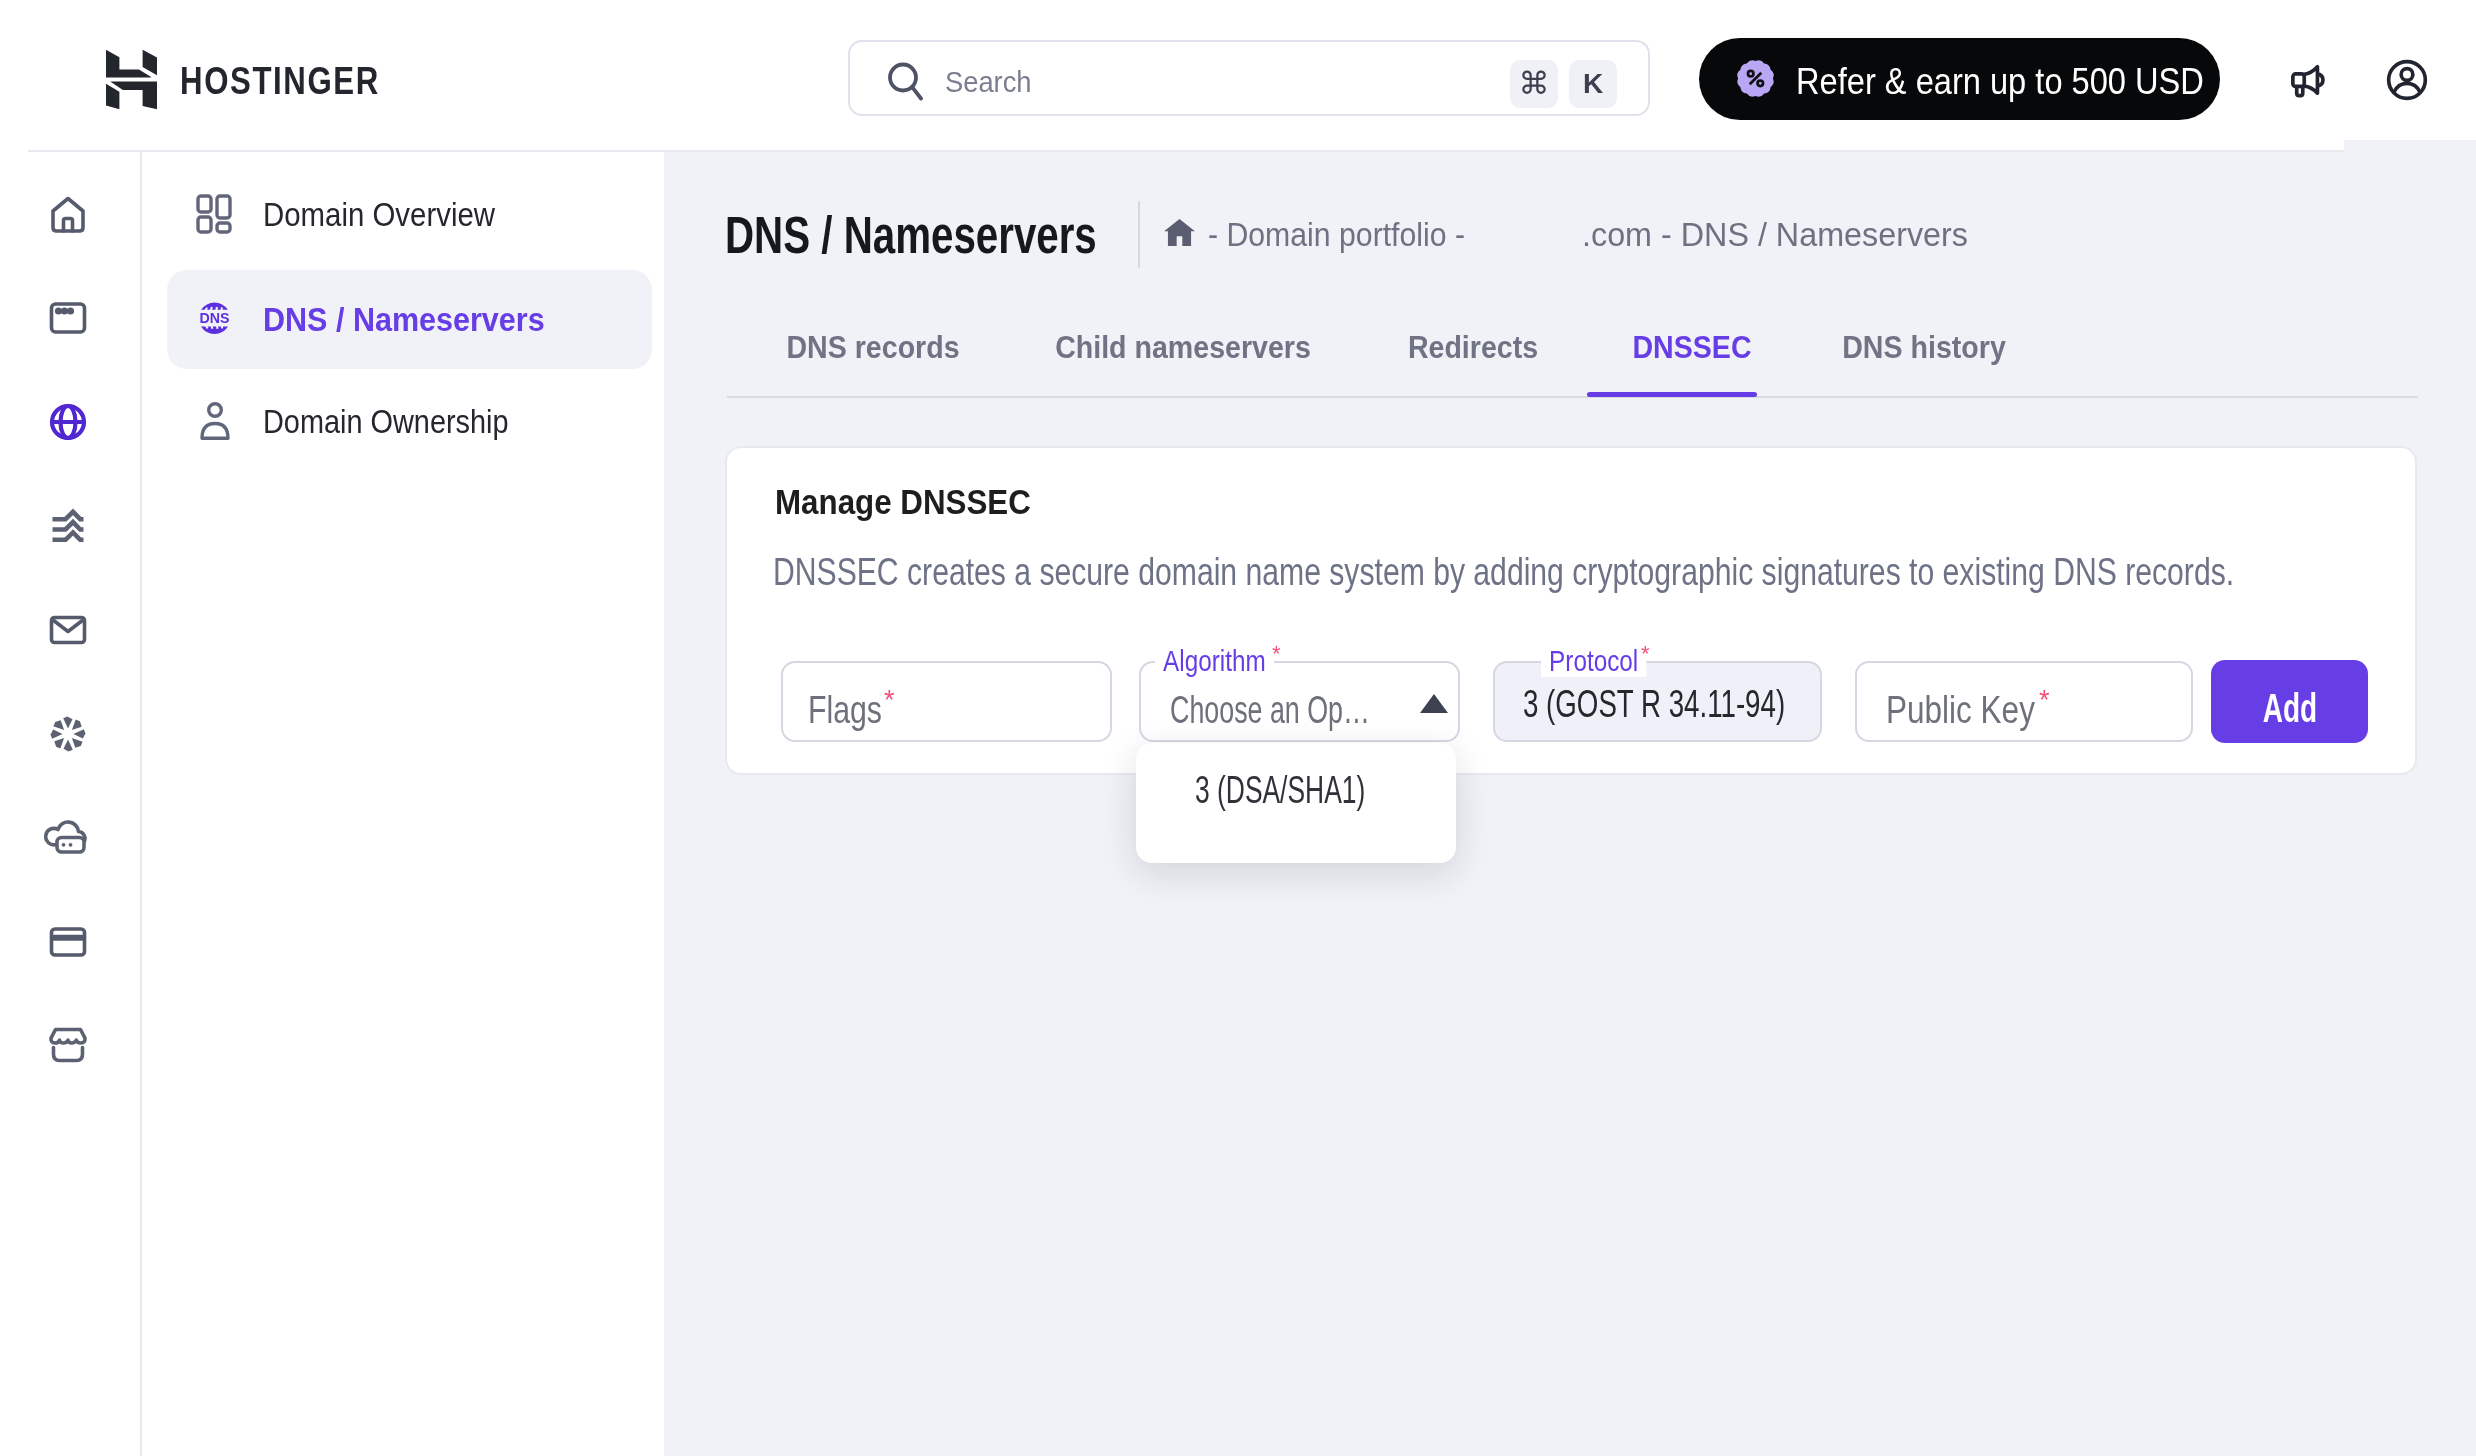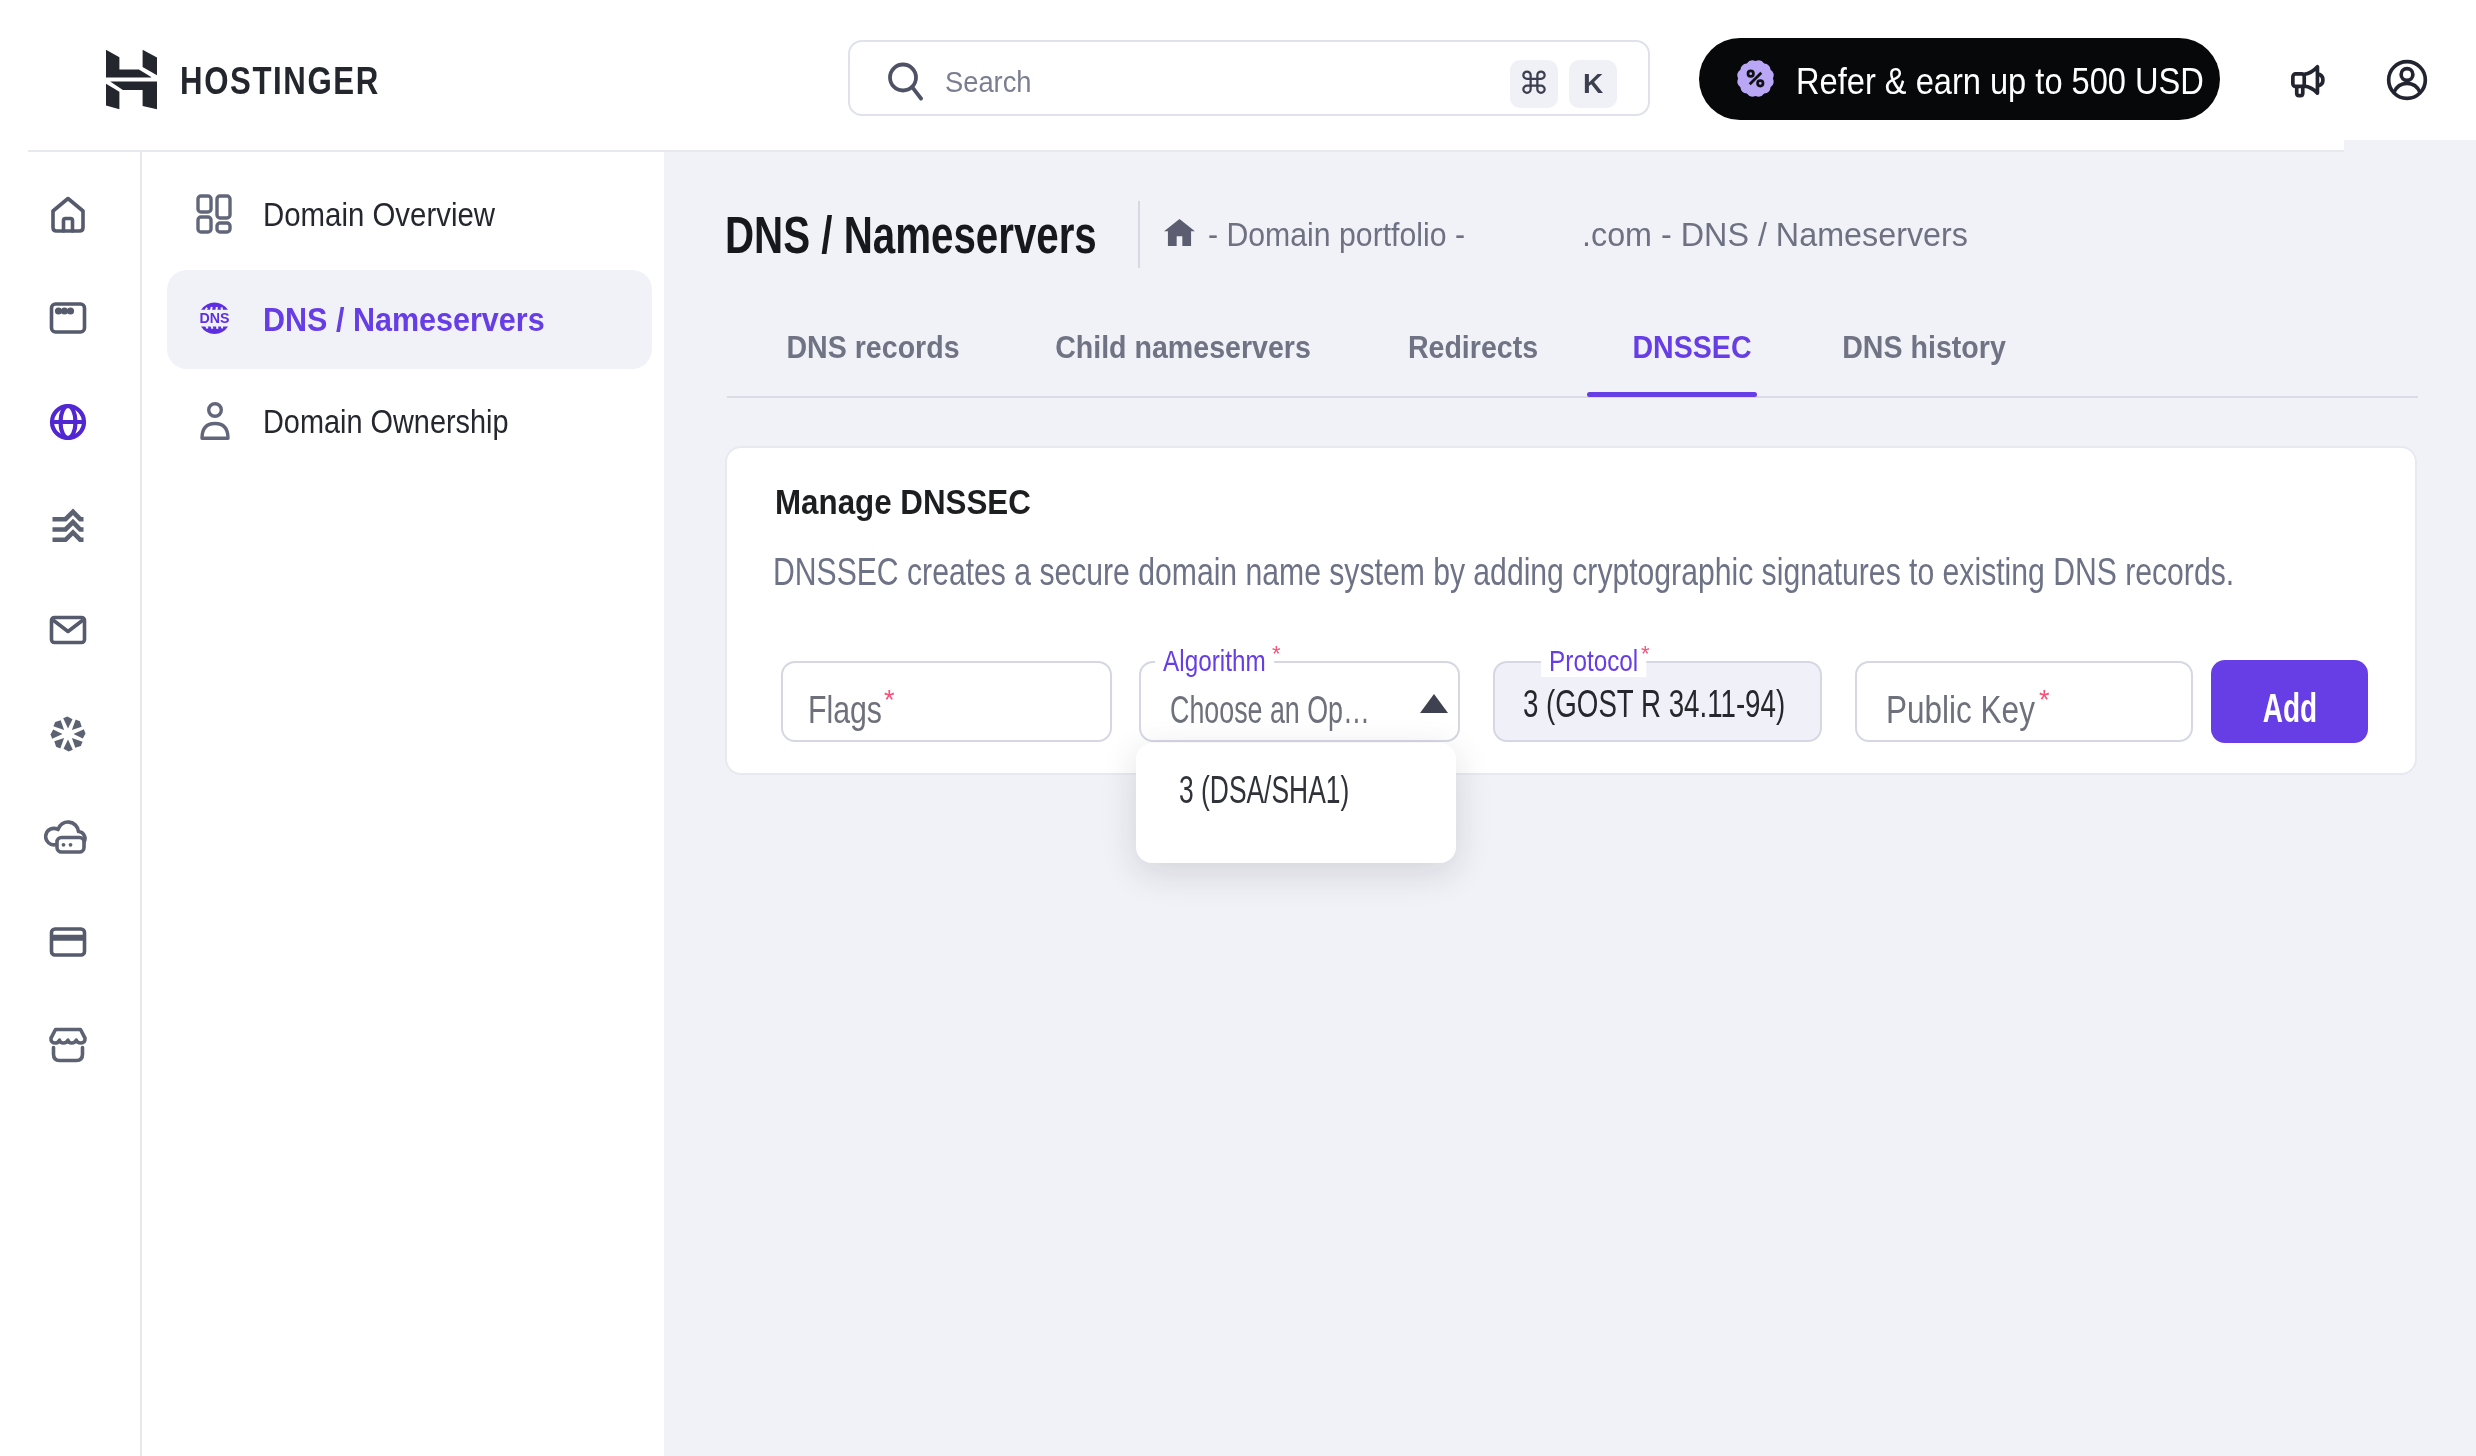--- a/index.html
+++ b/index.html
@@ -23,21 +23,21 @@
 #tabline { position:absolute; left:727px; top:396px; width:1691px; height:2px; background:#DADCE5; }
 #tabunder { position:absolute; left:1587px; top:392px; width:170px; height:5px; border-radius:2.5px; background:#673DE6; }
 
 #card { position:absolute; left:725px; top:446px; width:1692px; height:329px; background:#fff; border:2px solid #E7E9F0; border-radius:16px; }
 .field { position:absolute; top:661px; height:81px; border:2px solid #D5D8E2; border-radius:14px; background:#fff; }
 #addbtn { position:absolute; left:2211px; top:660px; width:157px; height:83px; background:#673DE6; border-radius:14px; }
 #tri { position:absolute; left:1420px; top:694px; width:0; height:0; border-left:14.5px solid transparent; border-right:14.5px solid transparent; border-bottom:19px solid #3E4150; }
 .lbl { position:absolute; top:644.6px; font-size:30px; line-height:32px; color:#673DE6; background:#fff; padding:0 10px; white-space:nowrap; transform-origin:0 50%; transform:scaleX(0.81); }
 
 #dropdown { position:absolute; left:1136px; top:743px; width:320px; background:#fff; border-radius:16px; box-shadow:0 10px 36px rgba(25,28,50,.14); z-index:10; padding:0 0 25px 0; }
-#dropdown .it { padding:23px 43px; font-size:38px; color:#303239; line-height:49px; }
+#dropdown .it { padding:23px 43px; font-size:38px; color:#303239; line-height:49px;margin-left:16px; }
 #dropdown .it span { display:inline-block; transform:scaleX(0.72); transform-origin:0 50%; white-space:pre; }
 </style>
 </head>
 <body>
 
 <div id="content"></div>
 
 <div id="header">
   <svg class="abs" style="left:78px; top:37px;" width="51" height="63" viewBox="0 0 51 63">
     <g fill="#24262E">

